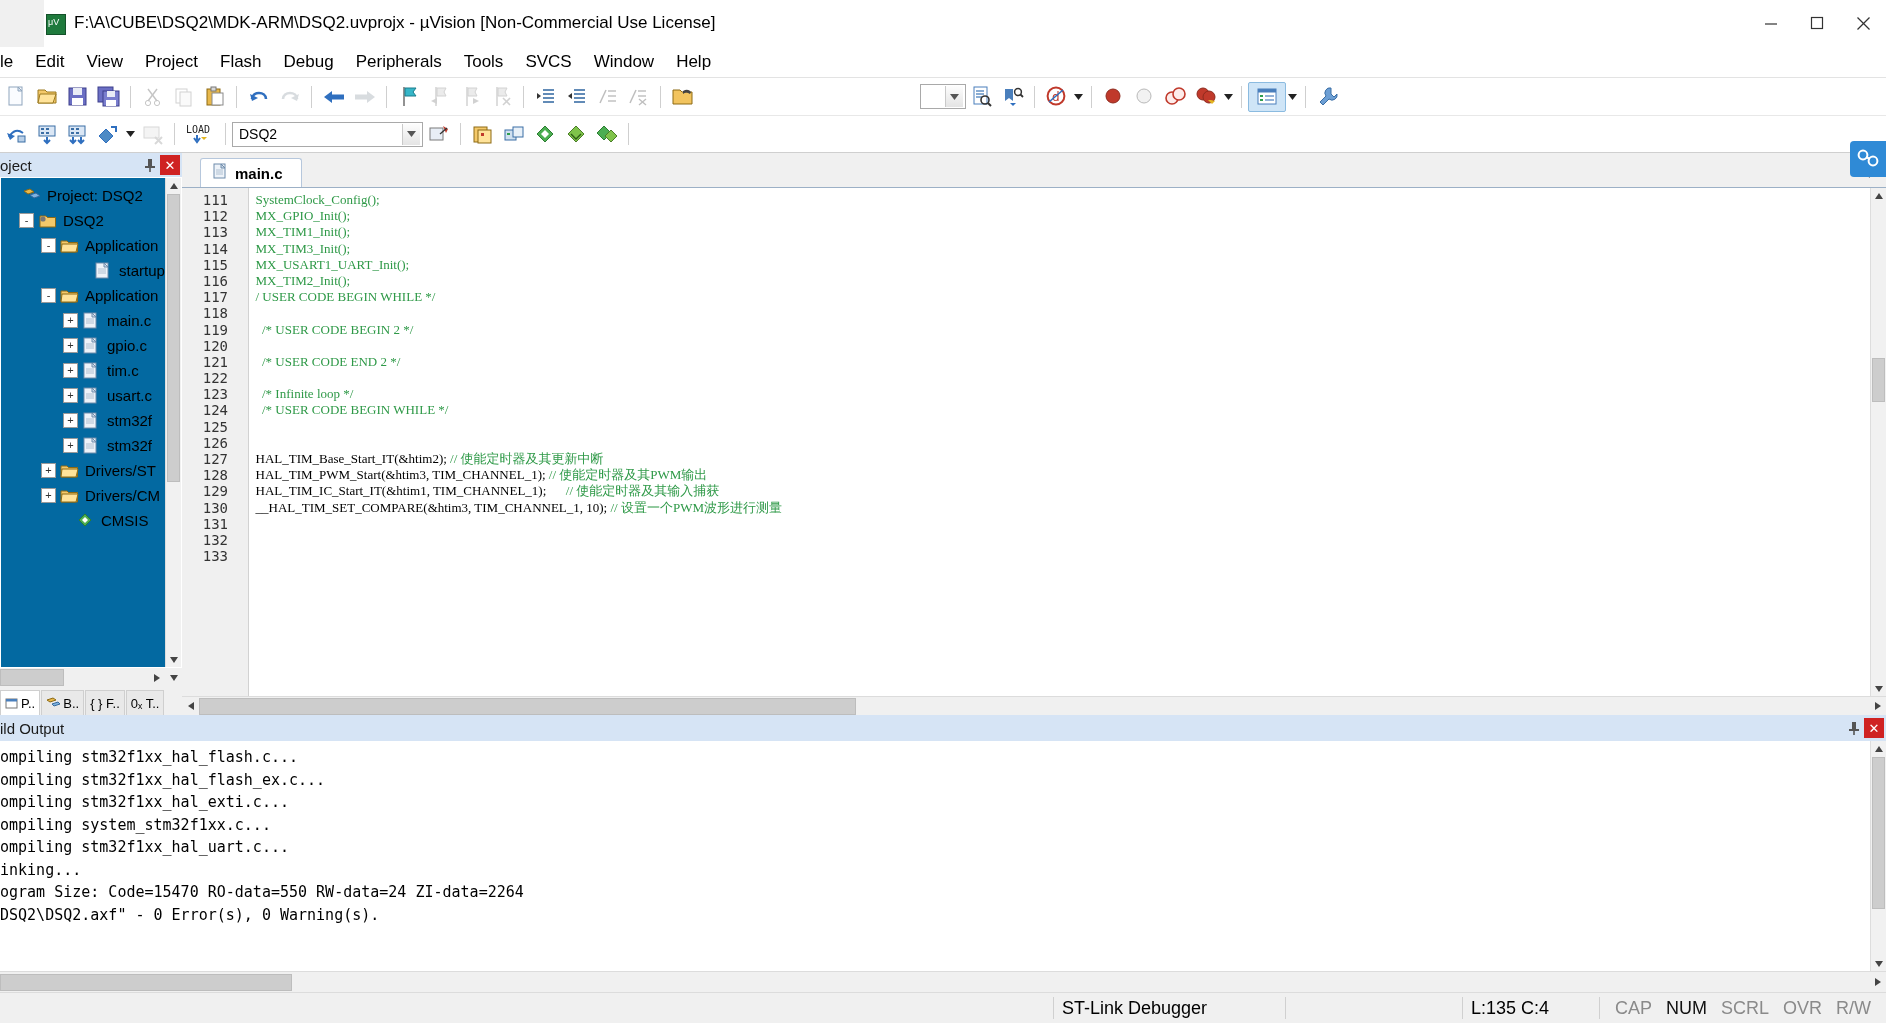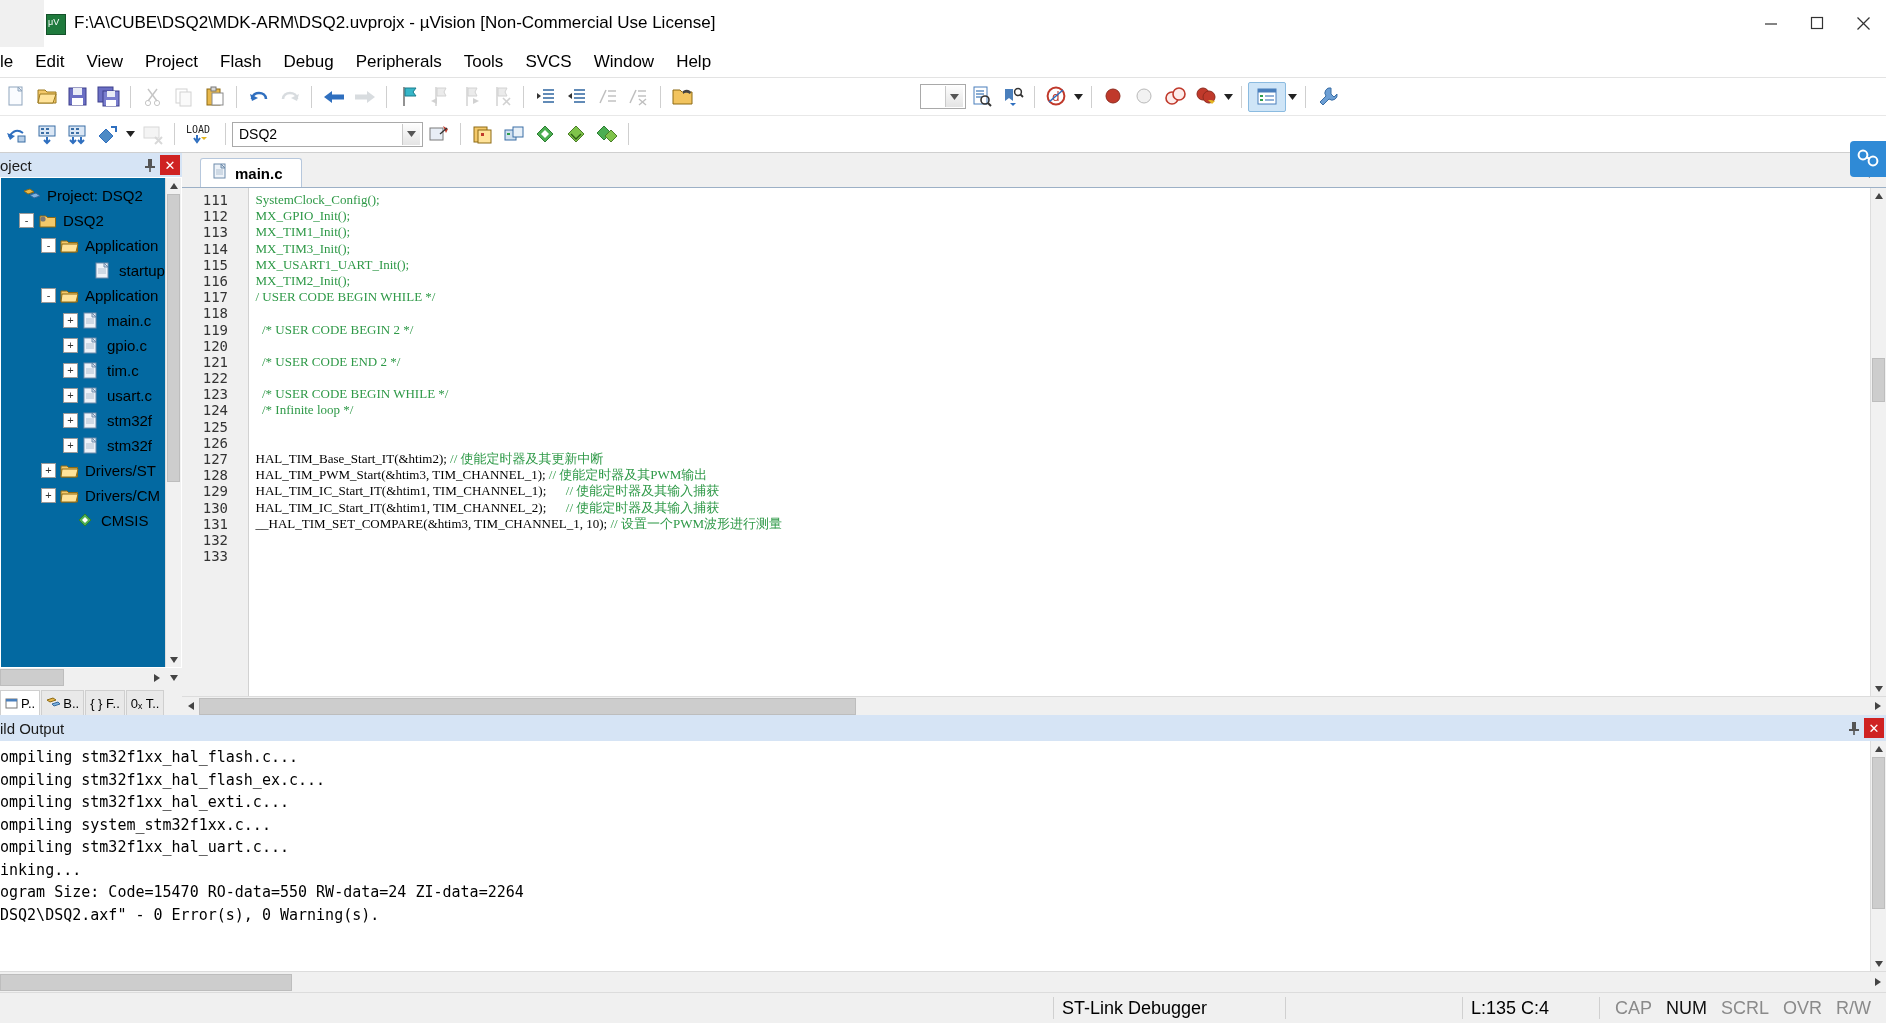--- a/index.html
+++ b/index.html
@@ -821,28 +821,27 @@
           <div class="cline"><span class="cmt">  MX_TIM1_Init();</span><span class="cmt"></span></div>
           <div class="cline"><span class="cmt">  MX_TIM3_Init();</span><span class="cmt"></span></div>
           <div class="cline"><span class="cmt">  MX_USART1_UART_Init();</span><span class="cmt"></span></div>
           <div class="cline"><span class="cmt">  MX_TIM2_Init();</span><span class="cmt"></span></div>
           <div class="cline"><span class="cmt">  / USER CODE BEGIN WHILE */</span><span class="cmt"></span></div>
           <div class="cline"><span class="cmt"></span><span class="cmt"></span></div>
           <div class="cline"><span class="cmt">    /* USER CODE BEGIN 2 */</span><span class="cmt"></span></div>
           <div class="cline"><span class="cmt"></span><span class="cmt"></span></div>
           <div class="cline"><span class="cmt">    /* USER CODE END 2 */</span><span class="cmt"></span></div>
           <div class="cline"><span class="cmt"></span><span class="cmt"></span></div>
+          <div class="cline"><span class="cmt">    /* Infinite loop */</span><span class="cmt"></span></div>
           <div class="cline"><span class="cmt">    /* USER CODE BEGIN WHILE */</span><span class="cmt"></span></div>
-          <div class="cline"><span class="cmt">    /* Infinite loop */</span><span class="cmt"></span></div>
           <div class="cline"><span class="cmt"></span><span class="cmt"></span></div>
           <div class="cline"><span class="cmt"></span><span class="cmt"></span></div>
           <div class="cline"><span>  HAL_TIM_Base_Start_IT(&amp;htim2);</span><span class="cmt"> // 使能定时器及其更新中断</span></div>
           <div class="cline"><span>  HAL_TIM_PWM_Start(&amp;htim3, TIM_CHANNEL_1);</span><span class="cmt"> // 使能定时器及其PWM输出</span></div>
           <div class="cline"><span>  HAL_TIM_IC_Start_IT(&amp;htim1, TIM_CHANNEL_1);</span><span class="cmt">      // 使能定时器及其输入捕获</span></div>
-          <div class="cline"><span>  HAL_TIM_IC_Start_IT(&amp;htim1, TIM_CHANNEL_2);</span><span class="cmt">      // 使能定时器及其输入捕获</span></div>
           <div class="cline"><span>  __HAL_TIM_SET_COMPARE(&amp;htim3, TIM_CHANNEL_1, 10);</span><span class="cmt"> // 设置一个PWM波形进行测量</span></div>
           <div class="cline"><span></span><span class="cmt"></span></div>
           <div class="cline"><span></span><span class="cmt"></span></div>
         </div>
 
         <div class="vscroll">
           <div class="arr" style="top:0;">
             <svg width="8" height="6">
                 <path d="M4 0 L8 6 L0 6 Z" fill="#444"></path>
               </svg>

